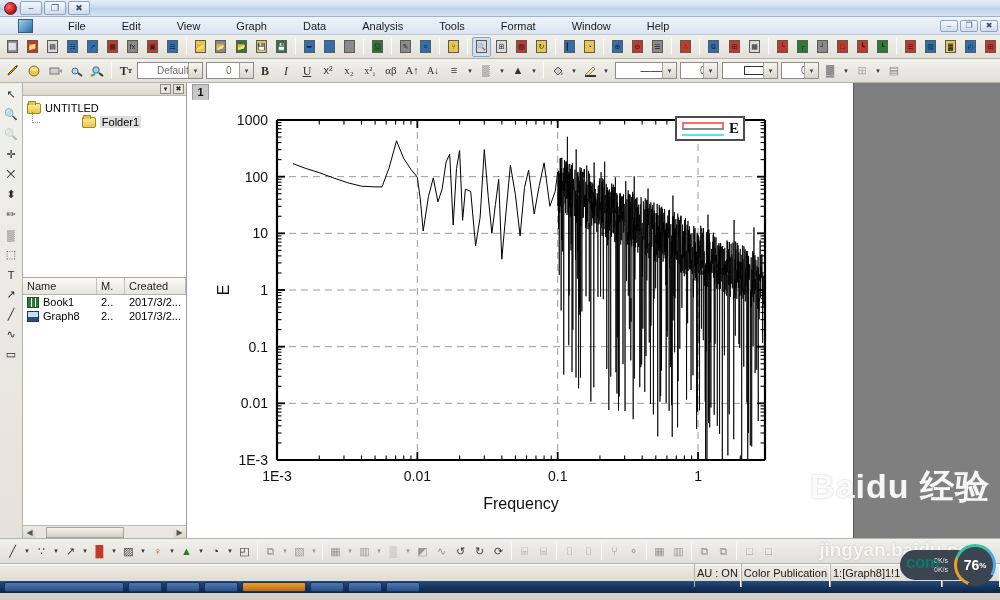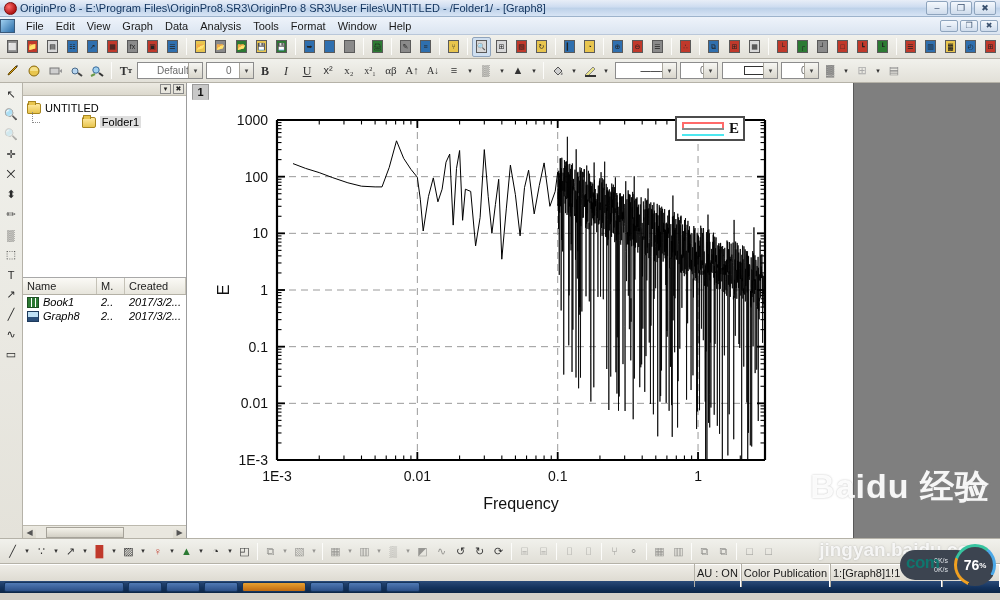--- a/index.html
+++ b/index.html
@@ -38,21 +38,21 @@
     border: 1px solid #8ea4bd; border-radius: 2px;
     display: flex; align-items: center; justify-content: center;
     font-size: 9px; color: #39506e; line-height: 1;
   }
 
   
   .menubar {
     height: 18px;
     background: linear-gradient(180deg,#eef3fa,#dbe5f1);
     border-bottom: 1px solid #b9c7d9;
-    display: flex; align-items: center; padding-left: 0;
+    display: flex; align-items: center; padding-left: 18px; gap: 24px;
   }
   .menuicon {
     width: 15px; height: 14px; margin-right: 5px;
     background: linear-gradient(135deg,#9fd0f0,#2a6ca8);
     border: 1px solid #3a5a7a;
   }
   .menubar .mi {
     padding: 2px 6px; font-size: 11px; color: #1a1a1a; cursor: default;
   }
 
@@ -149,21 +149,21 @@
   }
   .sel-label { background: #dfdfdf; padding: 0 2px; }
 
   .ex-list { background: #fff; flex: 1; }
   .ex-head {
     display: flex; background: linear-gradient(180deg,#fbfaf6,#e7e5dc);
     border-bottom: 1px solid #b4b1a6; font-size: 11px; color: #222;
   }
   .ex-head div { padding: 2px 4px; border-right: 1px solid #c5c2b7; }
   .col-name { width: 74px; } .col-m { width: 28px; } .col-created { flex: 1; }
-  .ex-row { display: flex; font-size: 11px; align-items: center; padding: 1px 0; font-style: italic; }
+  .ex-row { display: flex; font-size: 11px; align-items: center; padding: 1px 0; }
   .ex-row > div { padding: 0 4px; display: flex; align-items: center; gap: 4px; }
   .bookicon {
     width: 12px; height: 11px; flex: none;
     background:
       repeating-linear-gradient(90deg,#2c7a33 0 3px,#ffffff 3px 4px),
       #2c7a33;
     border: 1px solid #1d4f22;
   }
   .graphicon {
     width: 12px; height: 11px; flex: none;
@@ -298,21 +298,20 @@
   }
   .sw-ring sub { font-size: 8px; vertical-align: baseline; }
 </style>
 </head>
 <body>
 
 <div id="app">
 
   <div class="titlebar">
     <div class="appicon"></div>
-    <div class="tt">OriginPro 8 - E:\Program Files\OriginPro8.SR3\OriginPro 8 SR3\User Files\UNTITLED - /Folder1/ - [Graph8]</div>
     <div class="winbtns">
       <div class="winbtn">–</div>
       <div class="winbtn">❐</div>
       <div class="winbtn">✖</div>
     </div>
   </div>
 
   <div class="menubar">
     <div class="menuicon"></div>
     <div class="mi">File</div>

